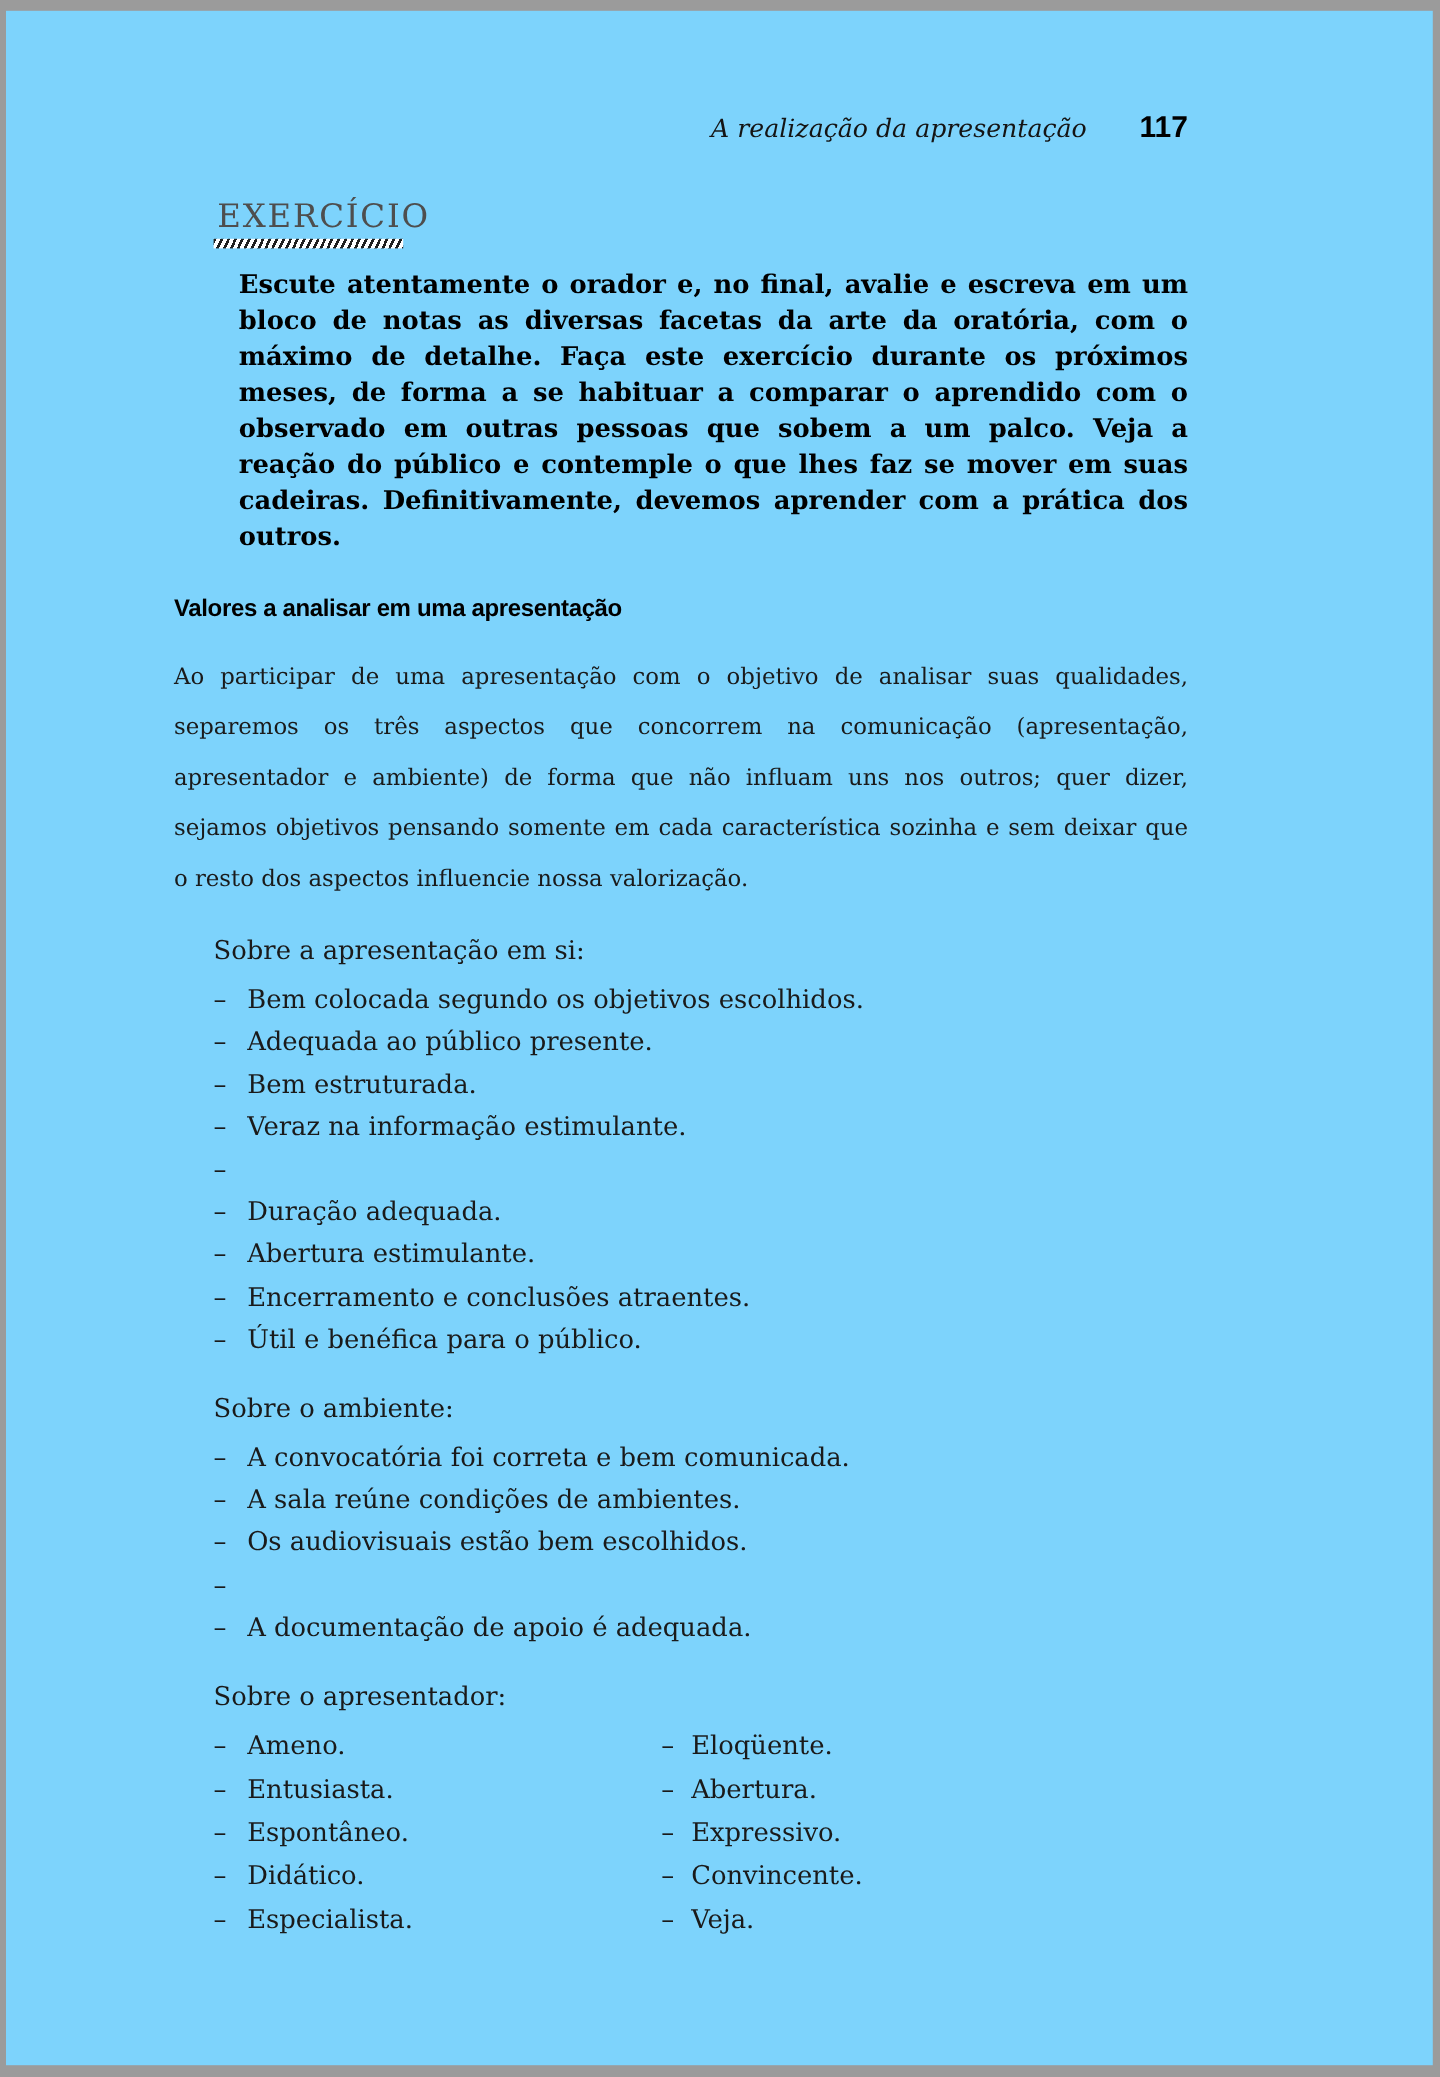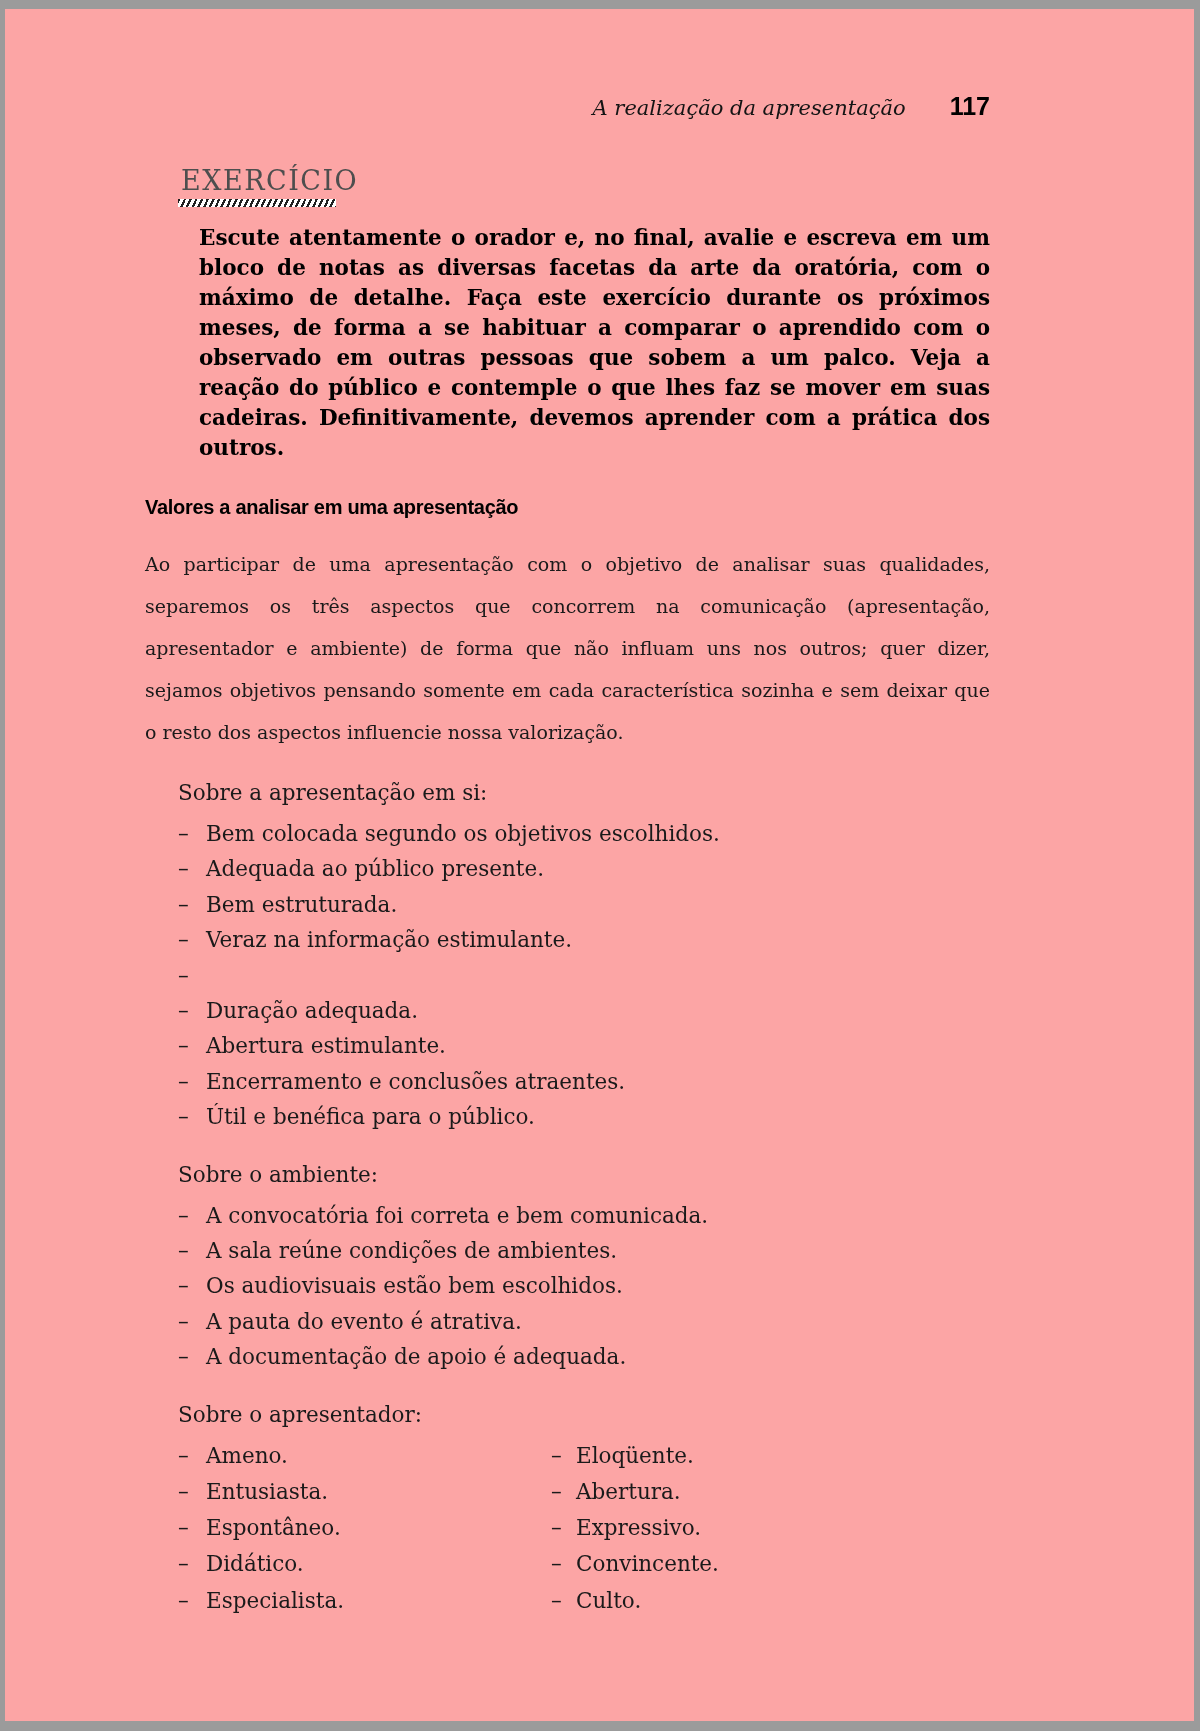--- a/index.html
+++ b/index.html
@@ -7,21 +7,21 @@
     width: 1200px; height: 1731px;
     background: #9b9b9b;
     font-family: "DejaVu Serif", serif;
     color: #1a1a1a;
     position: relative;
     overflow: hidden;
   }
   .paper {
     position: absolute;
     left: 5px; right: 6px; top: 9px; bottom: 10px;
-    background: #fca5a5;
+    background: #7dd3fc;
   }
   .content {
     position: absolute;
     left: 140px;
     width: 845px;
     top: 0;
   }
 
   
   .header-row {
@@ -177,21 +177,20 @@
       <li>
           <span class="dash">–</span>
           <span>A sala reúne condições de ambientes.</span>
         </li>
       <li>
           <span class="dash">–</span>
           <span>Os audiovisuais estão bem escolhidos.</span>
         </li>
       <li>
           <span class="dash">–</span>
-          <span>A pauta do evento é atrativa.</span>
         </li>
       <li>
           <span class="dash">–</span>
           <span>A documentação de apoio é adequada.</span>
         </li>
     </ul>
 
     <div class="list-title">Sobre o apresentador:</div>
     <div class="two-col">
       <ul class="dash-list col-left">
@@ -228,19 +227,19 @@
         <li>
             <span class="dash dash-r">–</span>
             <span>Expressivo.</span>
           </li>
         <li>
             <span class="dash dash-r">–</span>
             <span>Convincente.</span>
           </li>
         <li>
             <span class="dash dash-r">–</span>
-            <span>Culto.</span>
+            <span>Veja.</span>
           </li>
       </ul>
     </div>
 
   </div>
 </div>
 
 </body></html>

